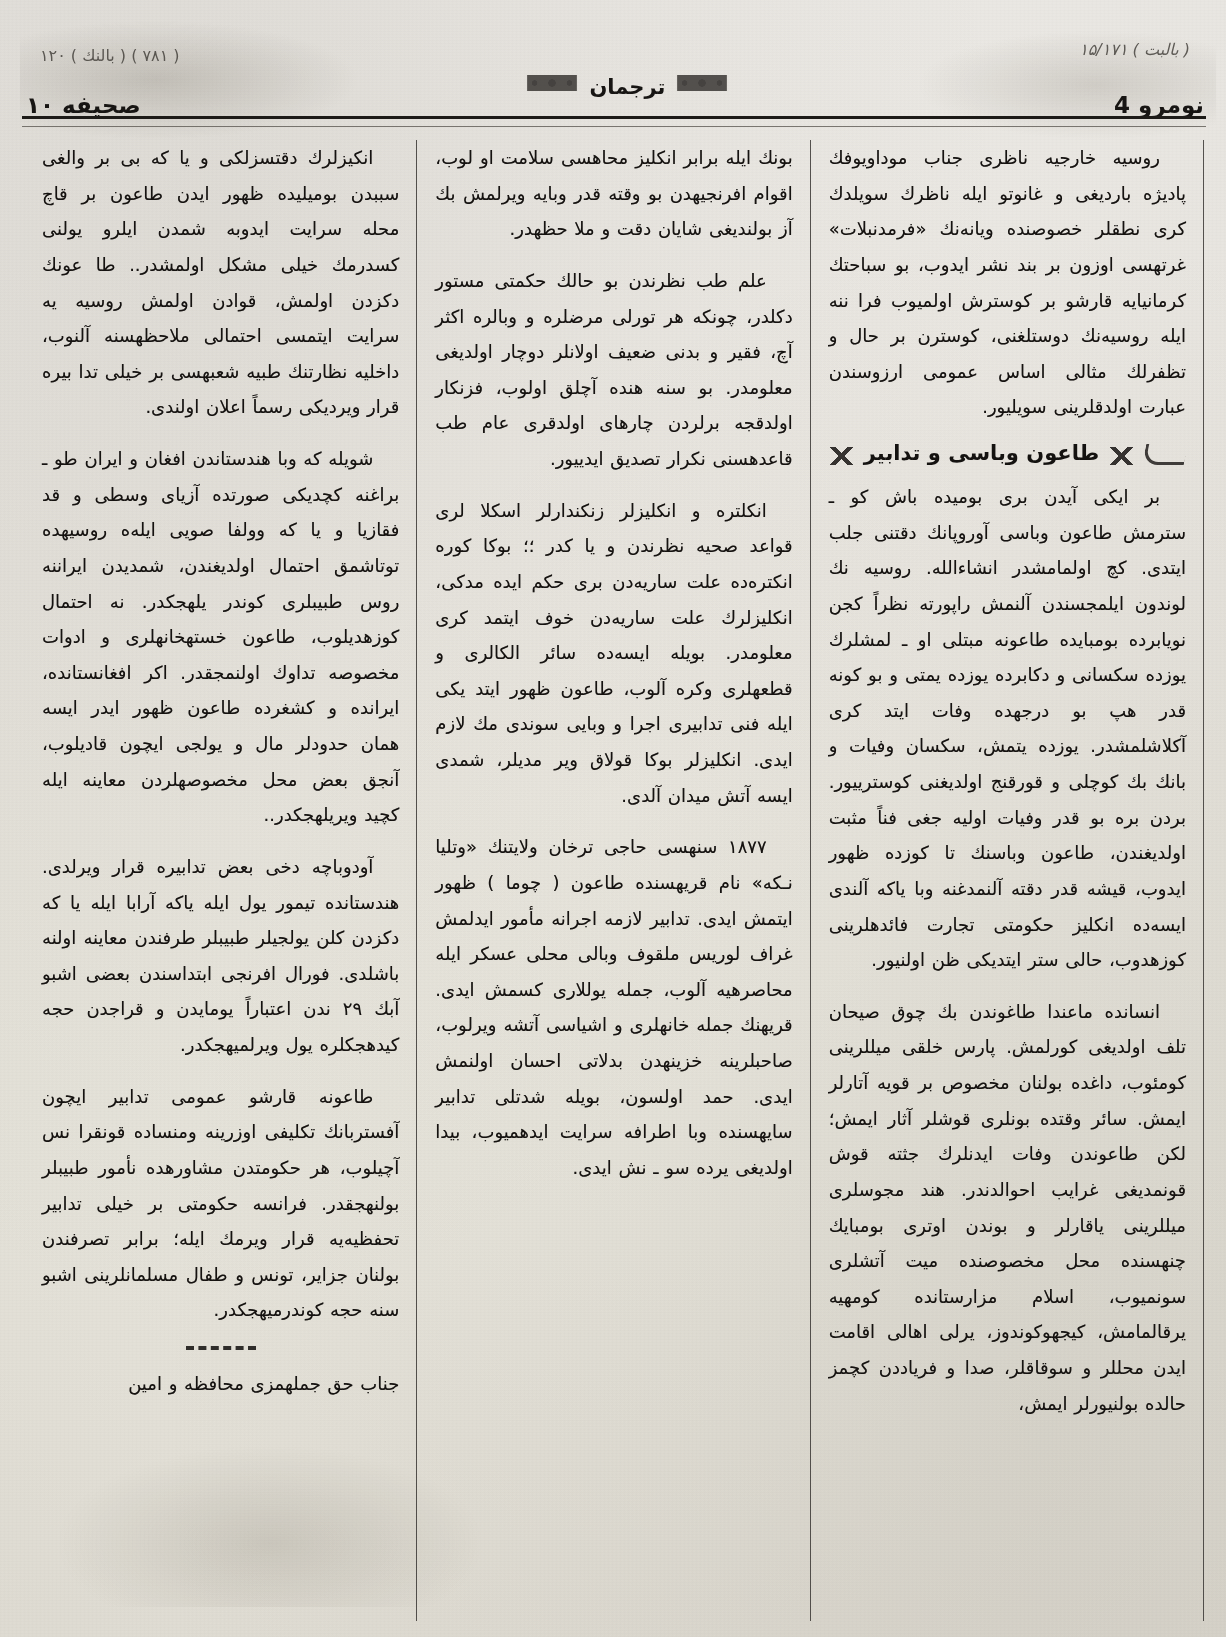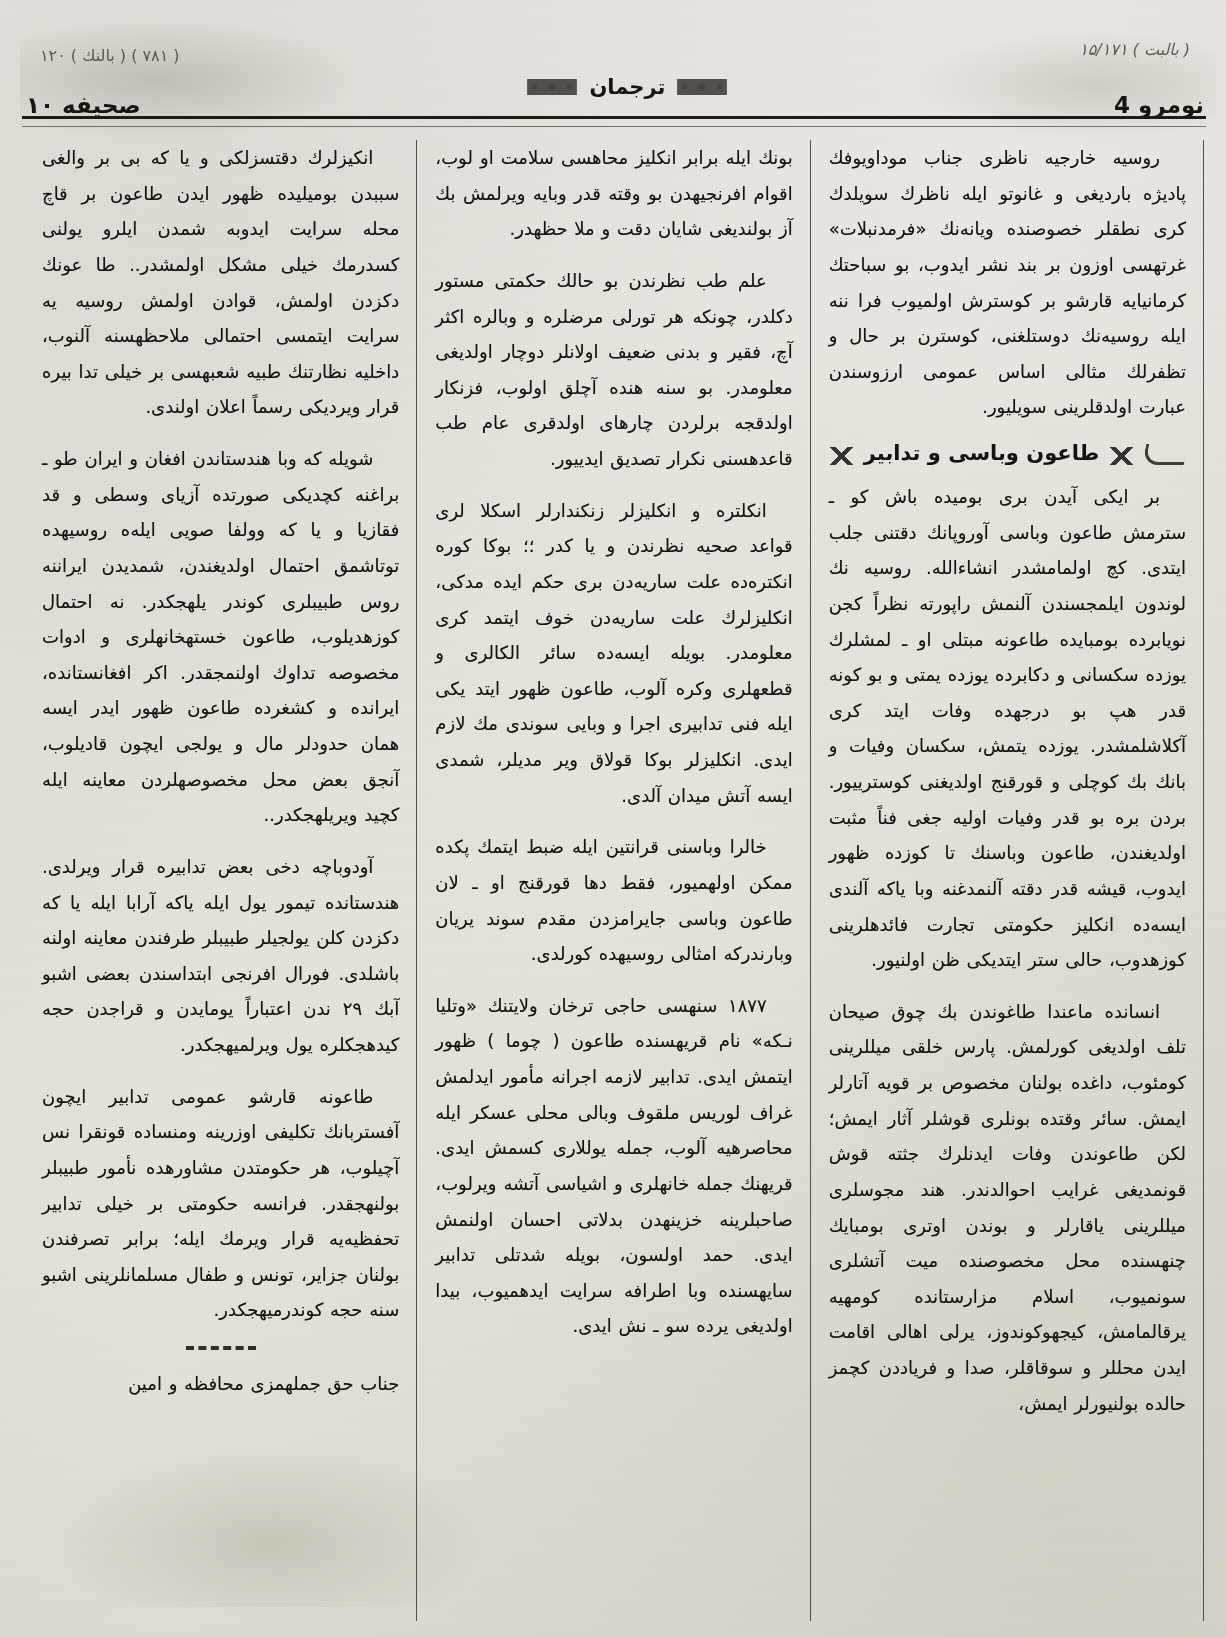--- a/index.html
+++ b/index.html
@@ -71,21 +71,21 @@
     font-family: "DejaVu Sans", sans-serif;
     font-size: 23px;
     color: #171513;
     letter-spacing: 1px;
     white-space: nowrap;
     font-weight: 700;
     margin-top: 36px;
   }
   .mast-title {
     display: flex;
-    align-items: center;
+    align-items: flex-start;
     gap: 8px;
     font-size: 21px;
     color: #171513;
     font-weight: 700;
   }
   .mast-orn {
     display: inline-block;
     width: 58px;
     height: 16px;
     background:
@@ -254,21 +254,20 @@
       </div>
 
       <p class="para indent">بر ایكی آیدن بری بومیده باش كو ـ سترمش طاعون وباسی آوروپانك دقتنی جلب ایتدی. كچ اولمامشدر انشاءالله. روسیه نك لوندون ایلمجسندن آلنمش راپورته نظراً كجن نویابرده بومبایده طاعونه مبتلی او ـ لمشلرك یوزده سكسانی و دكابرده یوزده یمتی و بو كونه قدر هپ بو درجهده وفات ایتد كری آكلاشلمشدر. یوزده یتمش، سكسان وفیات و بانك بك كوچلی و قورقنج اولدیغنی كوسترییور. بردن بره بو قدر وفیات اولیه جغی فناً مثبت اولدیغندن، طاعون وباسنك تا كوزده ظهور ایدوب، قیشه قدر دقته آلنمدغنه وبا یاكه آلندی ایسه‌ده انكلیز حكومتی تجارت فائدهلرینی كوزهدوب، حالی ستر ایتدیكی ظن اولنیور.</p>
       <p class="para indent">انسانده ماعندا طاغوندن بك چوق صیحان تلف اولدیغی كورلمش. پارس خلقی میللرینی كومئوب، داغده بولنان مخصوص بر قویه آتارلر ایمش. سائر وقتده بونلری قوشلر آثار ایمش؛ لكن طاعوندن وفات ایدنلرك جثته قوش قونمدیغی غرایب احوالدندر. هند مجوسلری میللرینی یاقارلر و بوندن اوتری بومبایك چنهسنده محل مخصوصنده میت آتشلری سونمیوب، اسلام مزارستانده كومهیه یرقالمامش، كیجهوكوندوز، یرلی اهالی اقامت ایدن محللر و سوقاقلر، صدا و فریاددن كچمز حالده بولنیورلر ایمش،</p>
     </div>
 
     <div class="col">
       <p class="para">بونك ایله برابر انكلیز محاهسی سلامت او لوب، اقوام افرنجیهدن بو وقته قدر وبایه ویرلمش بك آز بولندیغی شایان دقت و ملا حظهدر.</p>
       <p class="para indent">علم طب نظرندن بو حالك حكمتی مستور دكلدر، چونكه هر تورلی مرضلره و وبالره اكثر آچ، فقیر و بدنی ضعیف اولانلر دوچار اولدیغی معلومدر. بو سنه هنده آچلق اولوب، فزنكار اولدقجه برلردن چارهای اولدقری عام طب قاعدهسنی نكرار تصدیق ایدییور.</p>
       <p class="para indent">انكلتره و انكلیزلر زنكندارلر اسكلا لری قواعد صحیه نظرندن و یا كدر ؛؛ بوكا كوره انكتره‌ده علت ساریه‌دن بری حكم ایده مدكی، انكلیزلرك علت ساریه‌دن خوف ایتمد كری معلومدر. بویله ایسه‌ده سائر الكالری و قطعهلری وكره آلوب، طاعون ظهور ایتد یكی ایله فنی تدابیری اجرا و وبایی سوندی مك لازم ایدی. انكلیزلر بوكا قولاق ویر مدیلر، شمدی ایسه آتش میدان آلدی.</p>
-      <p class="para indent">خالرا وباسنی قرانتین ایله ضبط ایتمك پكده ممكن اولهمیور، فقط دها قورقنج او ـ لان طاعون وباسی جایرامزدن مقدم سوند یریان وبارندركه امثالی روسیهده كورلدی.</p>
       <p class="para indent">۱۸۷۷ سنهسی حاجی ترخان ولایتنك «وتلیا نـكه» نام قریهسنده طاعون ( چوما ) ظهور ایتمش ایدی. تدابیر لازمه اجرانه مأمور ایدلمش غراف لوریس ملقوف وبالی محلی عسكر ایله محاصرهیه آلوب، جمله یوللاری كسمش ایدی. قریهنك جمله خانهلری و اشیاسی آتشه ویرلوب، صاحبلرینه خزینهدن بدلاتی احسان اولنمش ایدی. حمد اولسون، بویله شدتلی تدابیر سایهسنده وبا اطرافه سرایت ایدهمیوب، بیدا اولدیغی یرده سو ـ نش ایدی.</p>
     </div>
 
     <div class="col">
       <p class="para indent">انكیزلرك دقتسزلكی و یا كه بی بر والغی سببدن بومیلیده ظهور ایدن طاعون بر قاچ محله سرایت ایدوبه شمدن ایلرو یولنی كسدرمك خیلی مشكل اولمشدر.. طا عونك دكزدن اولمش، قوادن اولمش روسیه یه سرایت ایتمسی احتمالی ملاحظهسنه آلنوب، داخلیه نظارتنك طبیه شعبهسی بر خیلی تدا بیره قرار ویردیكی رسماً اعلان اولندی.</p>
       <p class="para indent">شویله كه وبا هندستاندن افغان و ایران طو ـ براغنه كچدیكی صورتده آزیای وسطی و قد فقازیا و یا كه وولفا صویی ایله‌ه روسیهده توتاشمق احتمال اولدیغندن، شمدیدن ایراننه روس طبیبلری كوندر یلهجكدر. نه احتمال كوزهدیلوب، طاعون خستهخانهلری و ادوات مخصوصه تداوك اولنمجقدر. اكر افغانستانده، ایرانده و كشغرده طاعون ظهور ایدر ایسه همان حدودلر مال و یولجی ایچون قادیلوب، آنجق بعض محل مخصوصهلردن معاینه ایله كچید ویریلهجكدر..</p>
       <p class="para indent">آودوباچه دخی بعض تدابیره قرار ویرلدی. هندستانده تیمور یول ایله یاكه آرابا ایله یا كه دكزدن كلن یولجیلر طبیبلر طرفندن معاینه اولنه باشلدی. فورال افرنجی ابتداسندن بعضی اشبو آبك ۲۹ ندن اعتباراً یومایدن و قراجدن حجه كیدهجكلره یول ویرلمیهجكدر.</p>
       <p class="para indent">طاعونه قارشو عمومی تدابیر ایچون آفستربانك تكلیفی اوزرینه ومنساده قونقرا نس آچیلوب، هر حكومتدن مشاورهده نأمور طبیبلر بولنهجقدر. فرانسه حكومتی بر خیلی تدابیر تحفظیه‌یه قرار ویرمك ایله؛ برابر تصرفندن بولنان جزایر، تونس و طفال مسلمانلرینی اشبو سنه حجه كوندرمیهجكدر.</p>
       <div class="divider-dashes"></div>
       <p class="para">جناب حق جملهمزی محافظه و امین</p>

